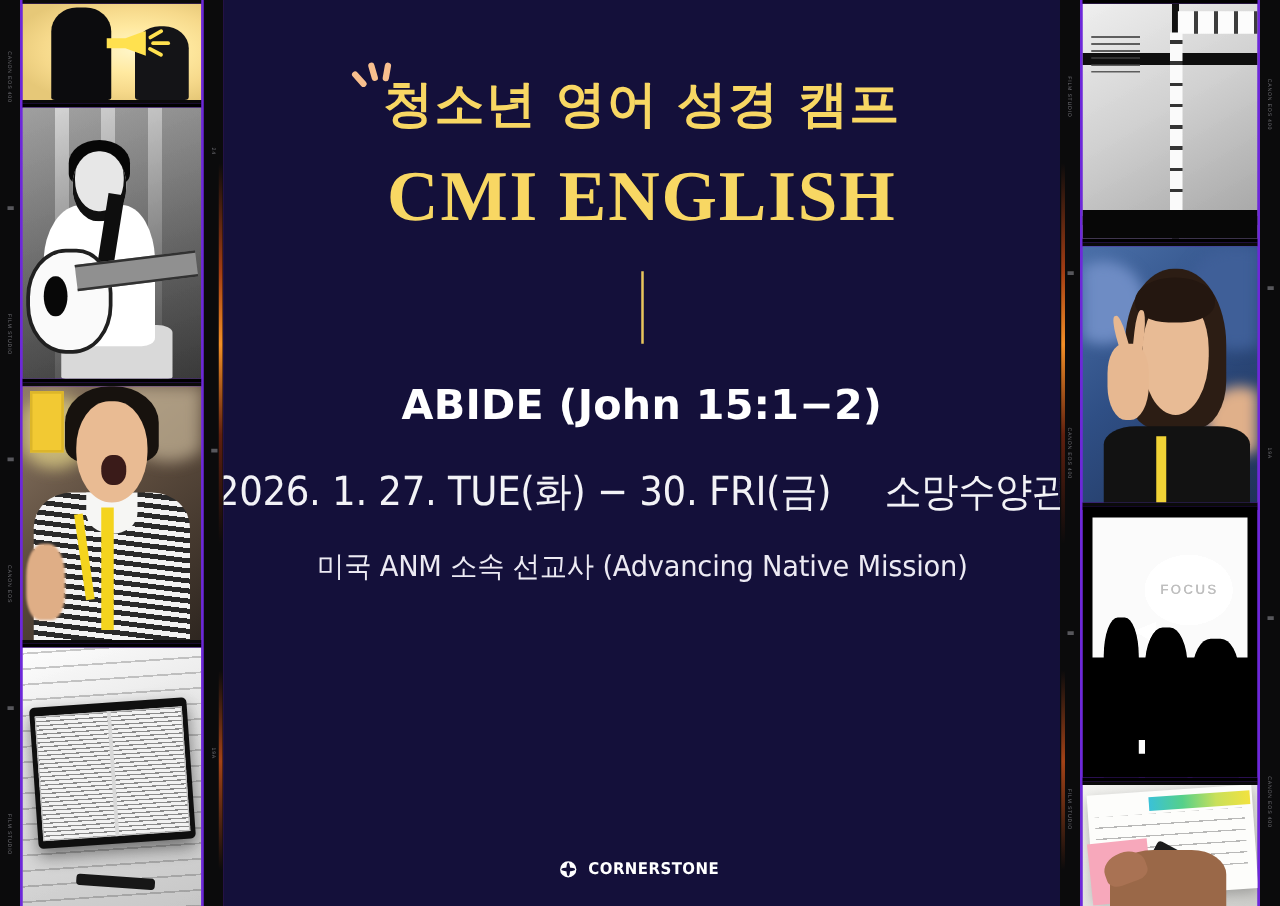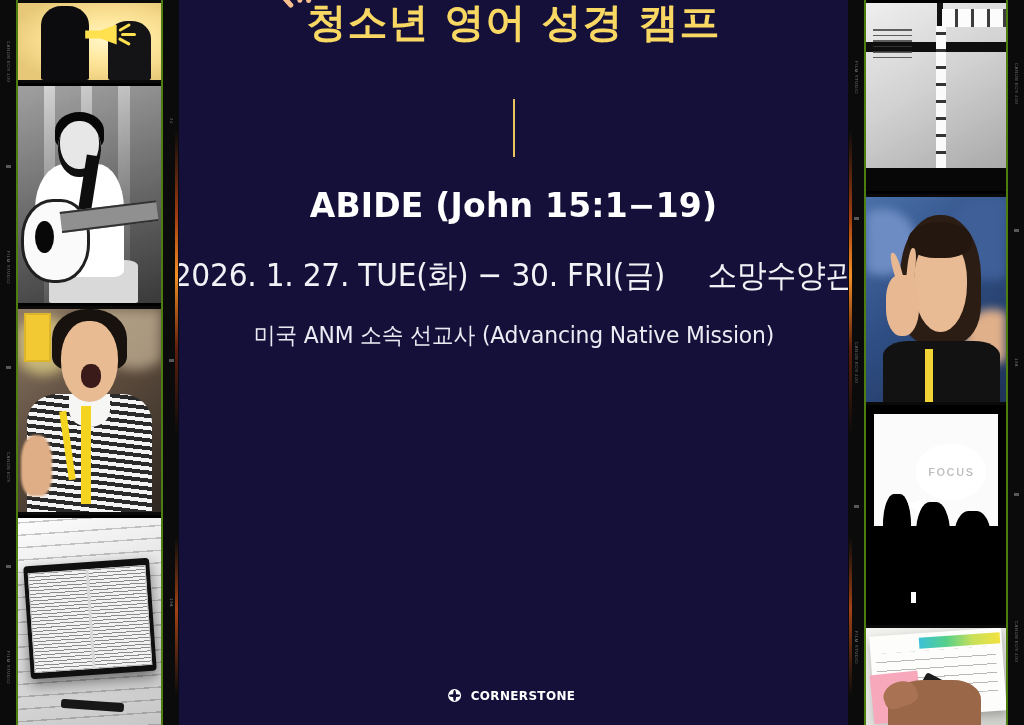--- a/index.html
+++ b/index.html
@@ -14,21 +14,21 @@
     overflow: hidden;
     background: #14103a;
     font-family: "Liberation Sans", sans-serif;
   }
 
   
   .film-strip {
     position: absolute;
     top: 0;
     height: 725px;
-    background: #4d7c0f;
+    background: #6d28d9;
     overflow: hidden;
     display: flex;
     flex-direction: column;
   }
   .film-strip.left  { left: 0;   width: 179px; }
   .film-strip.right { right: 0;  width: 176px; }
 
   
   .rail {
     position: absolute;
@@ -393,20 +393,21 @@
     height: 725px;
     background: #14103a;
     z-index: 3;
     display: flex;
     flex-direction: column;
     align-items: center;
   }
 
   .kr-title-wrap {
     position: relative;
+    margin-top: 62px;
     display: inline-block;
   }
   .spark {
     position: absolute;
     left: -24px;
     top: -16px;
     width: 40px;
     height: 34px;
   }
   .spark i {
@@ -679,25 +680,26 @@
     <div class="kr-title-wrap">
       <span class="spark">
         <i></i>
           <i></i>
           <i></i>
       </span>
       <div class="kr-title">청소년 영어 성경 캠프</div>
     </div>
 
     <div class="en-title">
+      <div>CMI ENGLISH</div>
     </div>
 
     <div class="divider"></div>
 
-    <div class="theme">ABIDE (John 15:1−19)</div>
+    <div class="theme">ABIDE (John 15:1−2)</div>
 
     <div class="date-line">
       <span>2026. 1. 27. TUE(화) − 30. FRI(금)</span>
       <span class="gap"></span>
       <span>소망수양관</span>
     </div>
 
     <div class="org-line">미국 ANM 소속 선교사 (Advancing Native Mission)</div>
 
     <div class="logo">

